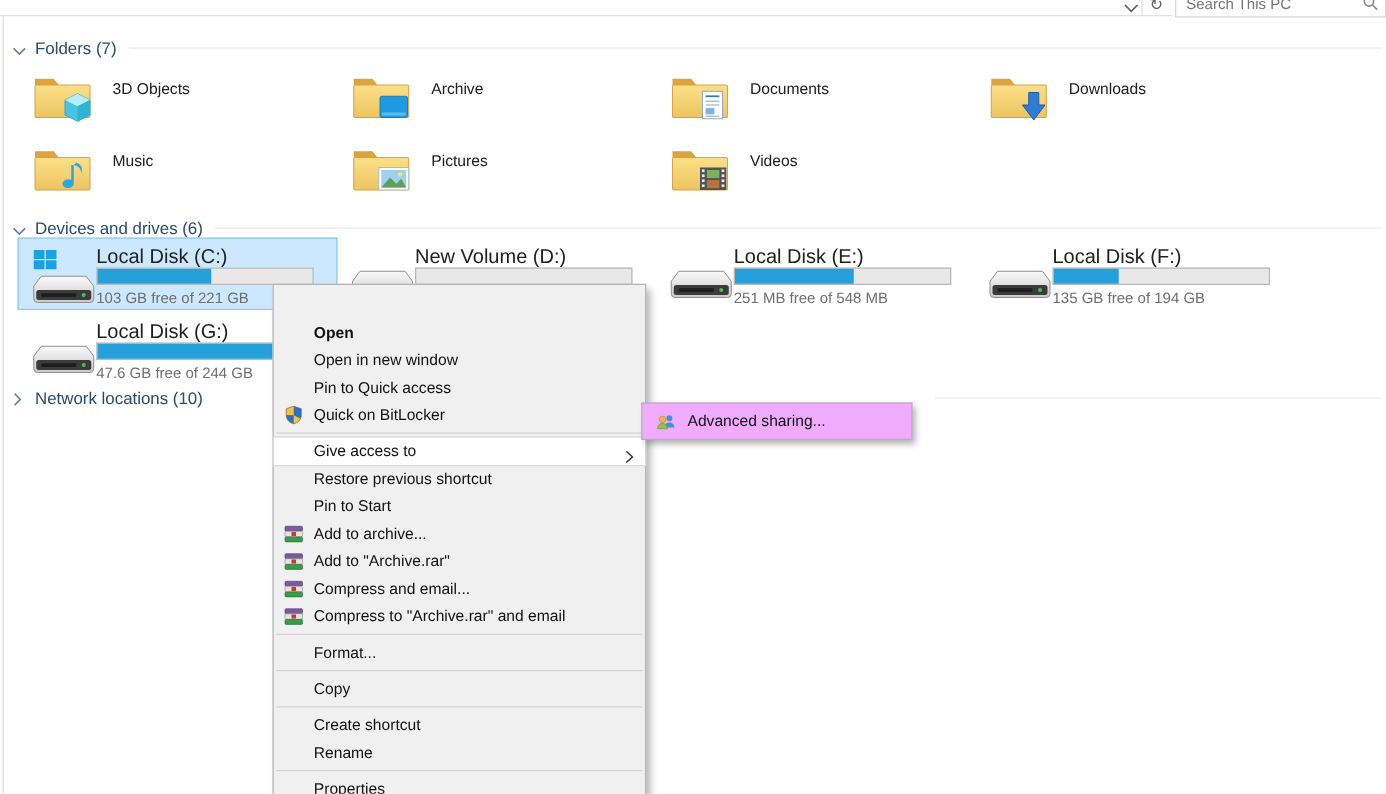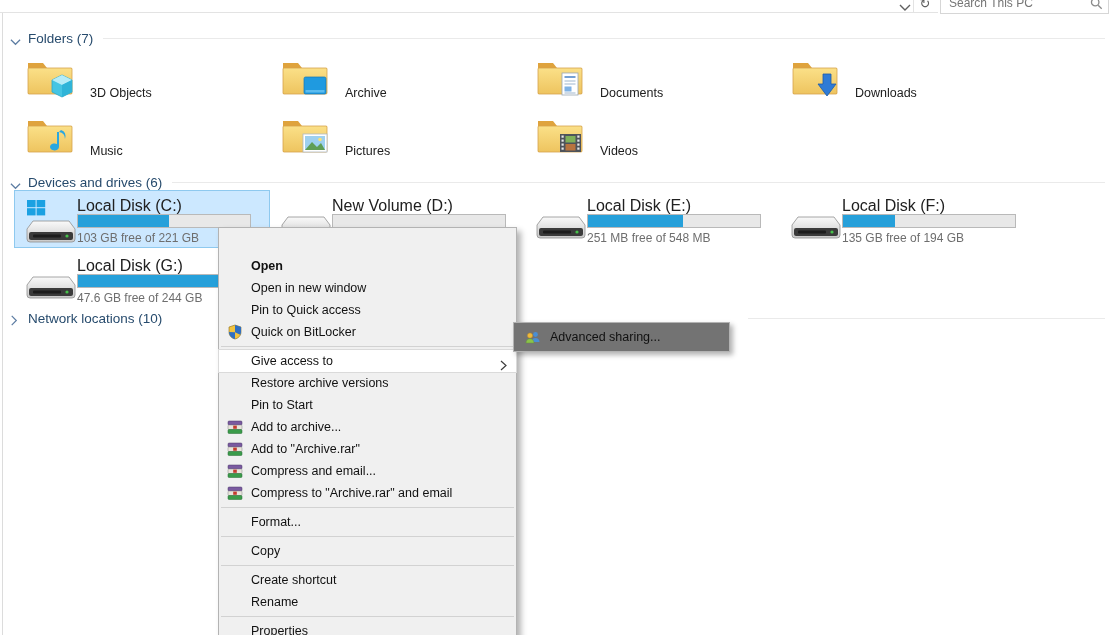--- a/index.html
+++ b/index.html
@@ -22,21 +22,21 @@
   .search-glyph { position:absolute; right:5px; top:4px; }
 
   
   .group-hdr { position:absolute; left:10px; width:1095px; height:20px; display:flex; align-items:center;
     gap:6px; cursor:default; }
   .group-hdr .chev { width:12px; height:12px; flex:0 0 auto; }
   .group-hdr .gtitle { font-size:13.5px; color:#274b6d; white-space:nowrap; }
   .group-hdr .rule { flex:1 1 auto; height:0; border-top:1px solid #eaeaea; margin-left:4px; }
 
   
-  .tile { position:absolute; width:250px; display:flex; align-items:flex-end; cursor:default; }
+  .tile { position:absolute; width:250px; display:flex; align-items:flex-start; cursor:default; }
   .tile .ficon { position:relative; width:52px; height:44px; margin-left:12px; flex:0 0 auto; }
   .tile .flabel { font-size:12.5px; color:#202020; margin-left:12px; margin-top:8px; }
 
   .dtile { position:absolute; width:256px; height:58px; border:1px solid transparent; }
   .dtile.selected { background:#cce8ff; border:1px solid #8ec9ef; }
   .dtile .dicon { position:absolute; left:8px; top:8px; width:58px; height:46px; }
   .dtile .dname { position:absolute; left:62px; top:6px; font-size:16px; color:#202020; white-space:nowrap; }
   .dtile .bar { position:absolute; left:62px; top:23px; width:174px; height:14px;
     border:1px solid #b9b9b9; background:#e8e8e8; }
   .dtile .bar i { display:block; height:100%; background:#26a0da; }
@@ -47,21 +47,21 @@
     border:1px solid #b3b3b3; box-shadow:4px 4px 6px rgba(0,0,0,0.30); padding:3px 0; z-index:20; }
   .mi { position:relative; height:22px; line-height:22px; padding-left:32px; font-size:12.5px;
     color:#111; white-space:nowrap; cursor:default; }
   .mi.bold { font-weight:bold;margin-top:24px; }
   .mi.hl { background:#ffffff; outline:1px solid #dadada; }
   .mi .micon { position:absolute; left:8px; top:3px; width:16px; height:16px; }
   .mi .subarrow { position:absolute; right:9px; top:6px; }
   .msep { height:0; border-top:1px solid #d2d2d2; margin:3px 2px; }
 
   
-  .smenu { position:absolute; left:513px; top:322px; width:217px; background:#737373;
+  .smenu { position:absolute; left:513px; top:322px; width:217px; background:#f0abfc;
     border:1px solid #b3b3b3; box-shadow:3px 3px 5px rgba(0,0,0,0.30); padding:1px 0; z-index:21; }
   .smenu .mi { height:26px; line-height:26px; padding-left:36px; }
   .smenu .mi .micon { left:11px; top:5px; }
 </style>
 </head>
 <body>
 
 <svg width="0" height="0" style="position:absolute">
   <defs>
     <linearGradient id="foldfront" x1="0" y1="0" x2="0" y2="1">
@@ -326,21 +326,21 @@
     </div>
     <div class="msep"></div>
     <div class="mi hl">
       <span>Give access to</span>
       <span class="subarrow">
         <svg viewBox="0 0 7 11" width="7" height="11">
             <polyline points="1,1 6,5.5 1,10" fill="none" stroke="#3c3c3c" stroke-width="1.2"></polyline>
           </svg>
       </span>
     </div>
-    <div class="mi">Restore archive versions</div>
+    <div class="mi">Restore previous shortcut</div>
     <div class="mi">Pin to Start</div>
     <div class="mi">
       <span class="micon">
         <svg viewBox="0 0 16 16" width="16" height="16">
           <rect x="1" y="2" width="14" height="4" rx="1" fill="#7a5aa0" stroke="#4d3a6b" stroke-width="0.5"></rect>
           <rect x="1" y="6" width="14" height="4.5" rx="1" fill="#e8e4dc" stroke="#8a8a8a" stroke-width="0.5"></rect>
           <rect x="6.2" y="6.6" width="3.6" height="3.2" fill="#c43b2e"></rect>
           <rect x="1" y="10.5" width="14" height="4" rx="1" fill="#3a9b4a" stroke="#246b31" stroke-width="0.5"></rect>
         </svg>
       </span><span>Add to archive...</span>

